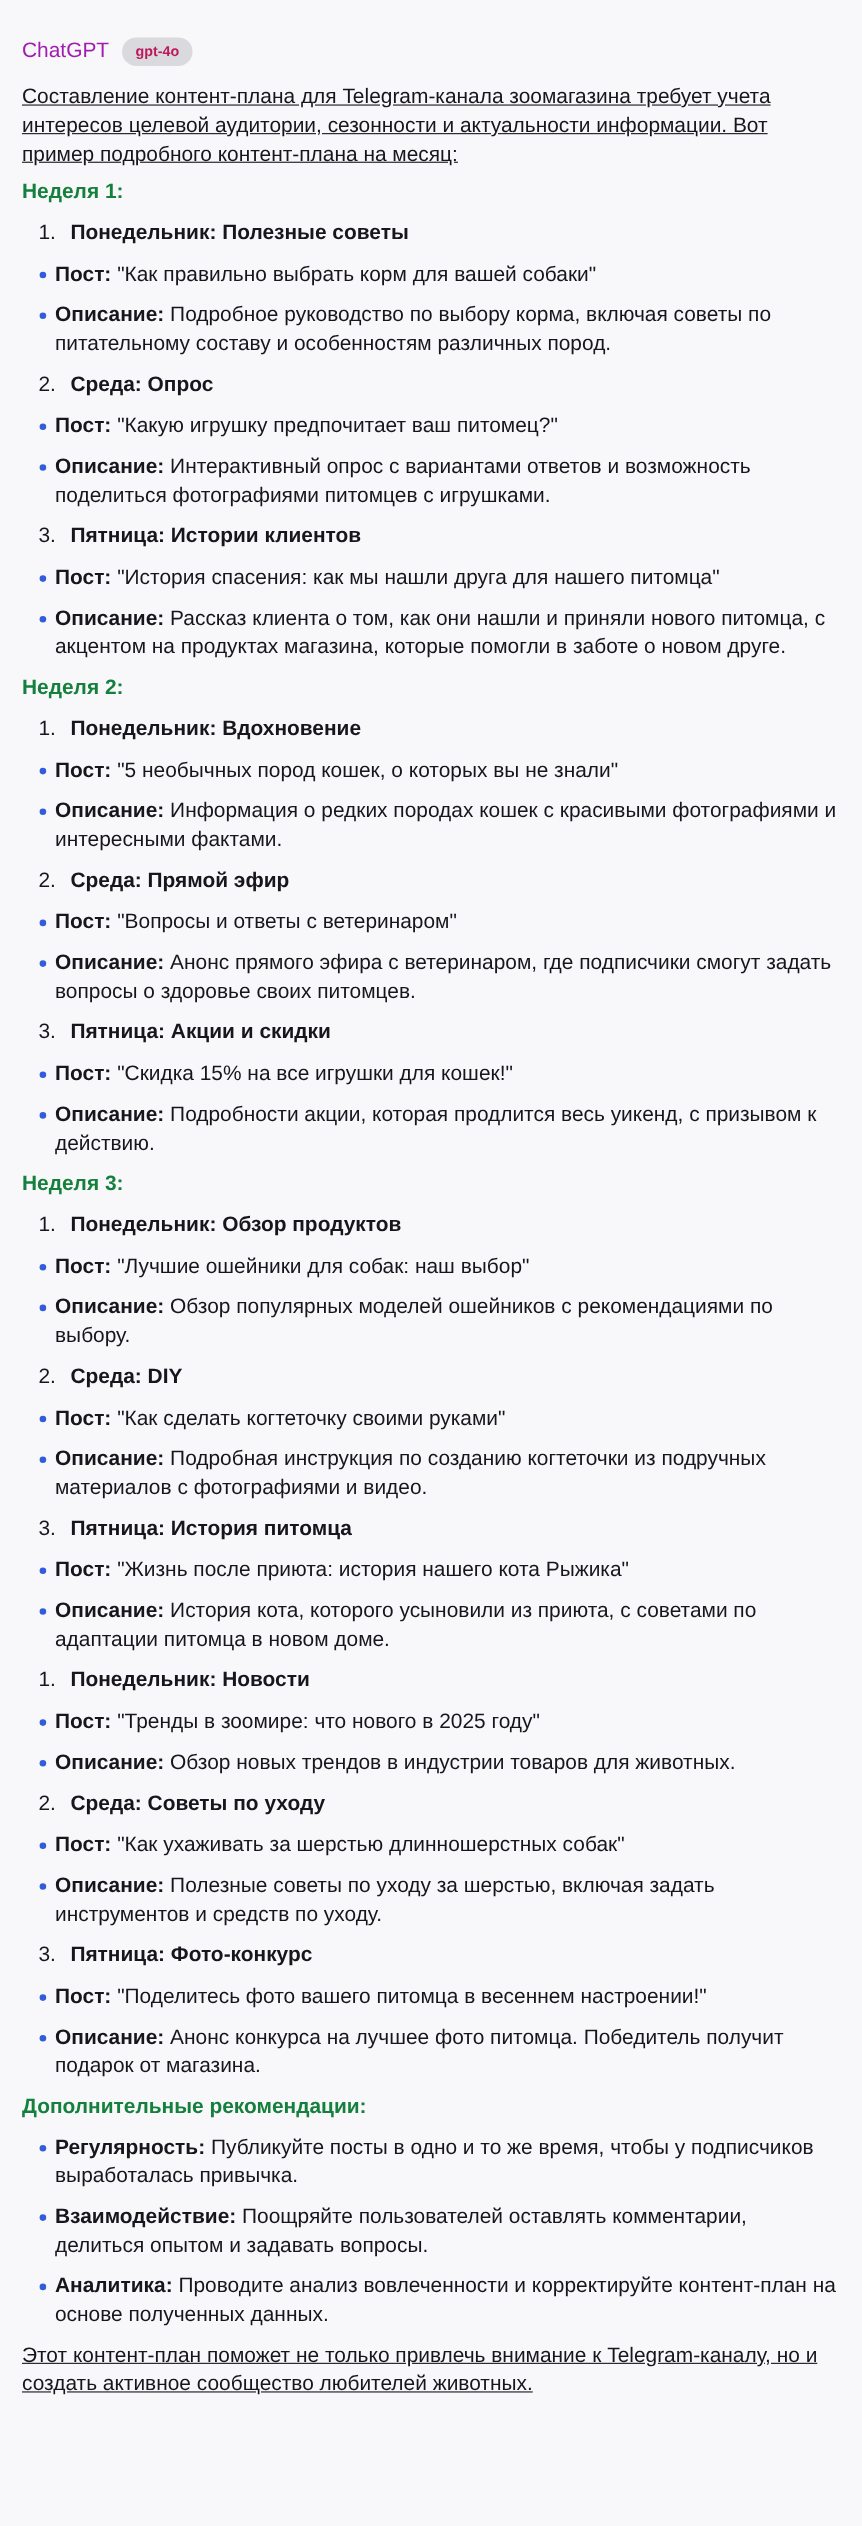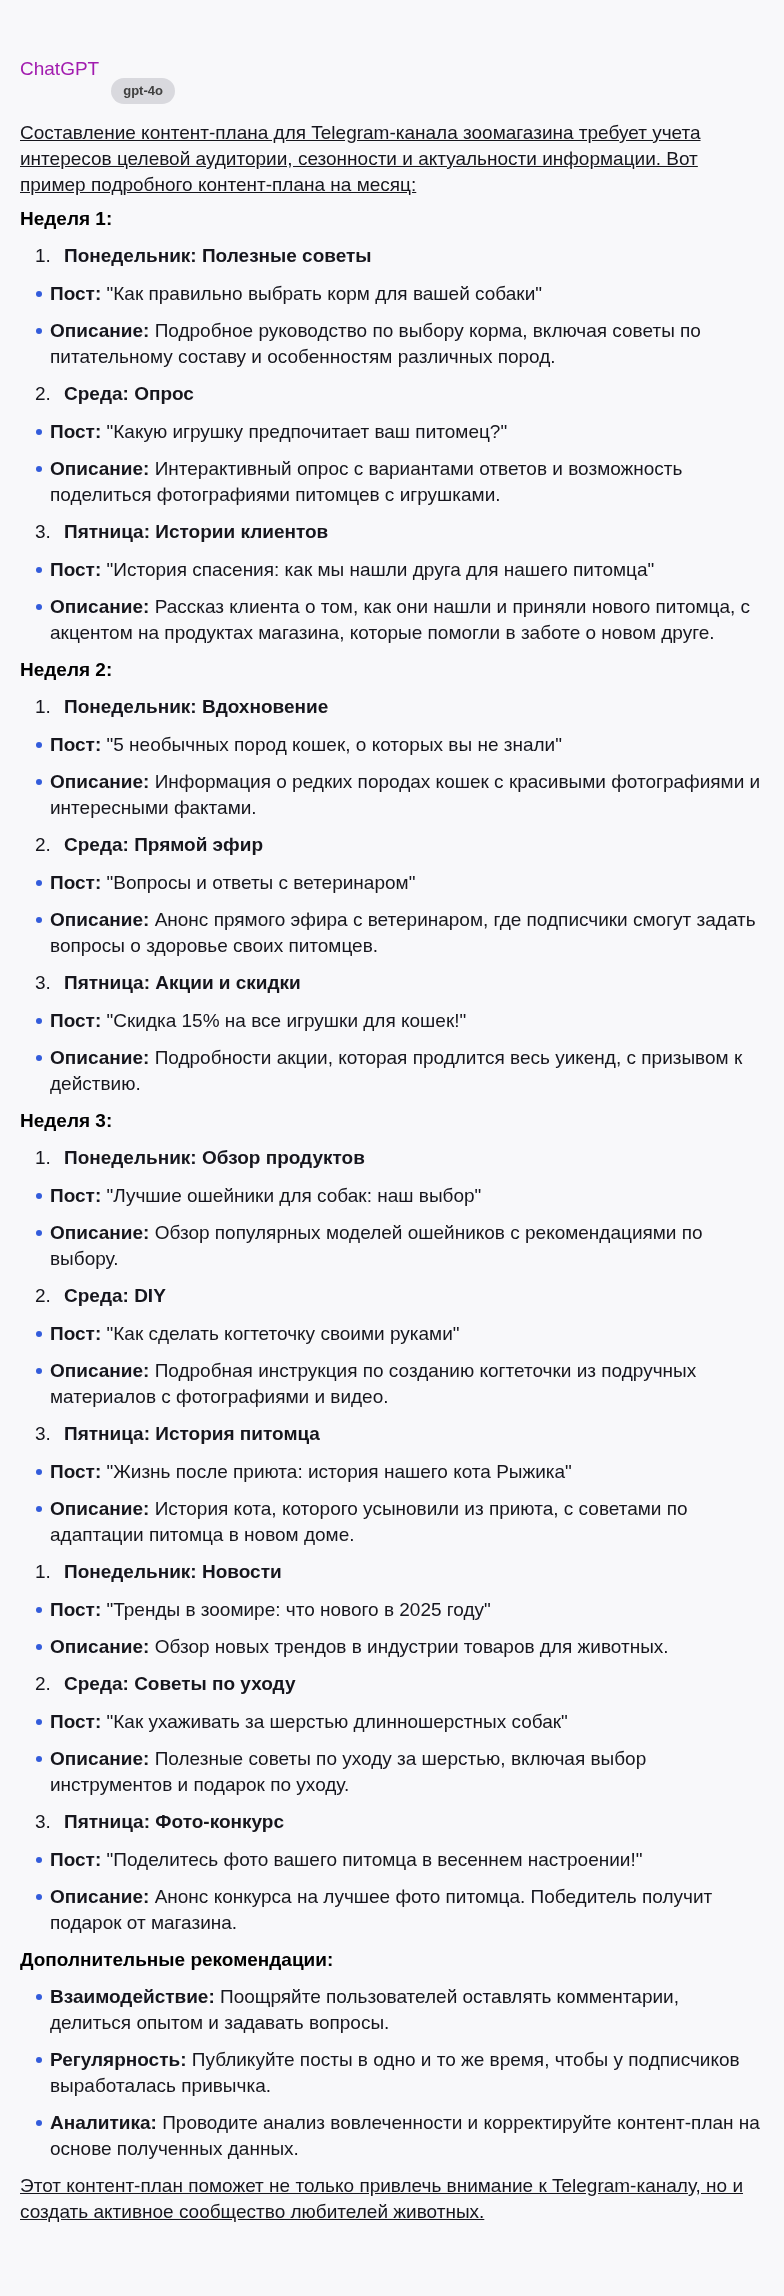--- a/index.html
+++ b/index.html
@@ -21,37 +21,36 @@
     gap: 12px;
     margin-bottom: 16px;
   }
   .assistant-name {
     font-weight: 500;
     font-size: 19px;
     color: #a21caf;
   }
   .model-badge {
     background: #d9d9de;
-    color: #404040;
+    color: #be185d;
     font-size: 13px;
     line-height: 13px;
     font-weight: 600;
     padding: 6px 12px 7px 12px;
     border-radius: 999px;
     display: inline-block;
     cursor: pointer;
-    margin-top: 44px;
   }
   p { margin: 0 0 8px 0; text-decoration: underline; }
   p.closing { margin-top: 4px; margin-bottom: 0; }
   h4 {
     font-size: 19px;
     font-weight: 700;
     margin: 4px 0 11px 0;
-    color: #000000;
+    color: #15803d;
   }
   .oli {
     position: relative;
     padding-left: 44px;
     margin-bottom: 12px;
     font-weight: 700;
   }
   .oli .num {
     position: absolute;
     left: 15px;
@@ -216,45 +215,45 @@
 
   <div class="oli">
     <span class="num">2.</span><span>Среда: Советы по уходу</span>
   </div>
   <div class="uli">
     <span class="dot"></span>
     <span class="lbl">Пост:</span> <span>"Как ухаживать за шерстью длинношерстных собак"</span>
   </div>
   <div class="uli">
     <span class="dot"></span>
-    <span class="lbl">Описание:</span> <span>Полезные советы по уходу за шерстью, включая выбор инструментов и подарок по уходу.</span>
+    <span class="lbl">Описание:</span> <span>Полезные советы по уходу за шерстью, включая задать инструментов и средств по уходу.</span>
   </div>
 
   <div class="oli">
     <span class="num">3.</span><span>Пятница: Фото-конкурс</span>
   </div>
   <div class="uli">
     <span class="dot"></span>
     <span class="lbl">Пост:</span> <span>"Поделитесь фото вашего питомца в весеннем настроении!"</span>
   </div>
   <div class="uli">
     <span class="dot"></span>
     <span class="lbl">Описание:</span> <span>Анонс конкурса на лучшее фото питомца. Победитель получит подарок от магазина.</span>
   </div>
 
   <h4>Дополнительные рекомендации:</h4>
 
   <div class="uli">
     <span class="dot"></span>
+    <span class="lbl">Регулярность:</span> <span>Публикуйте посты в одно и то же время, чтобы у подписчиков выработалась привычка.</span>
+  </div>
+  <div class="uli">
+    <span class="dot"></span>
     <span class="lbl">Взаимодействие:</span> <span>Поощряйте пользователей оставлять комментарии, делиться опытом и задавать вопросы.</span>
   </div>
   <div class="uli">
     <span class="dot"></span>
-    <span class="lbl">Регулярность:</span> <span>Публикуйте посты в одно и то же время, чтобы у подписчиков выработалась привычка.</span>
-  </div>
-  <div class="uli">
-    <span class="dot"></span>
     <span class="lbl">Аналитика:</span> <span>Проводите анализ вовлеченности и корректируйте контент-план на основе полученных данных.</span>
   </div>
 
   <p class="closing">Этот контент-план поможет не только привлечь внимание к Telegram-каналу, но и создать активное сообщество любителей животных.</p>
 
 </div>
 
 </body></html>

